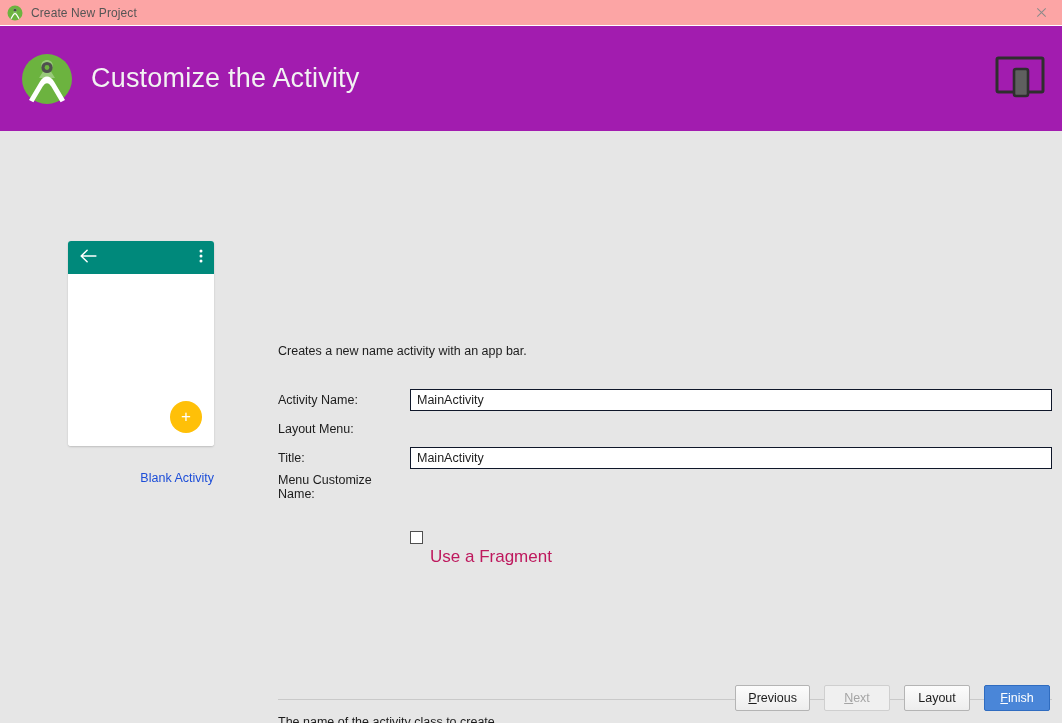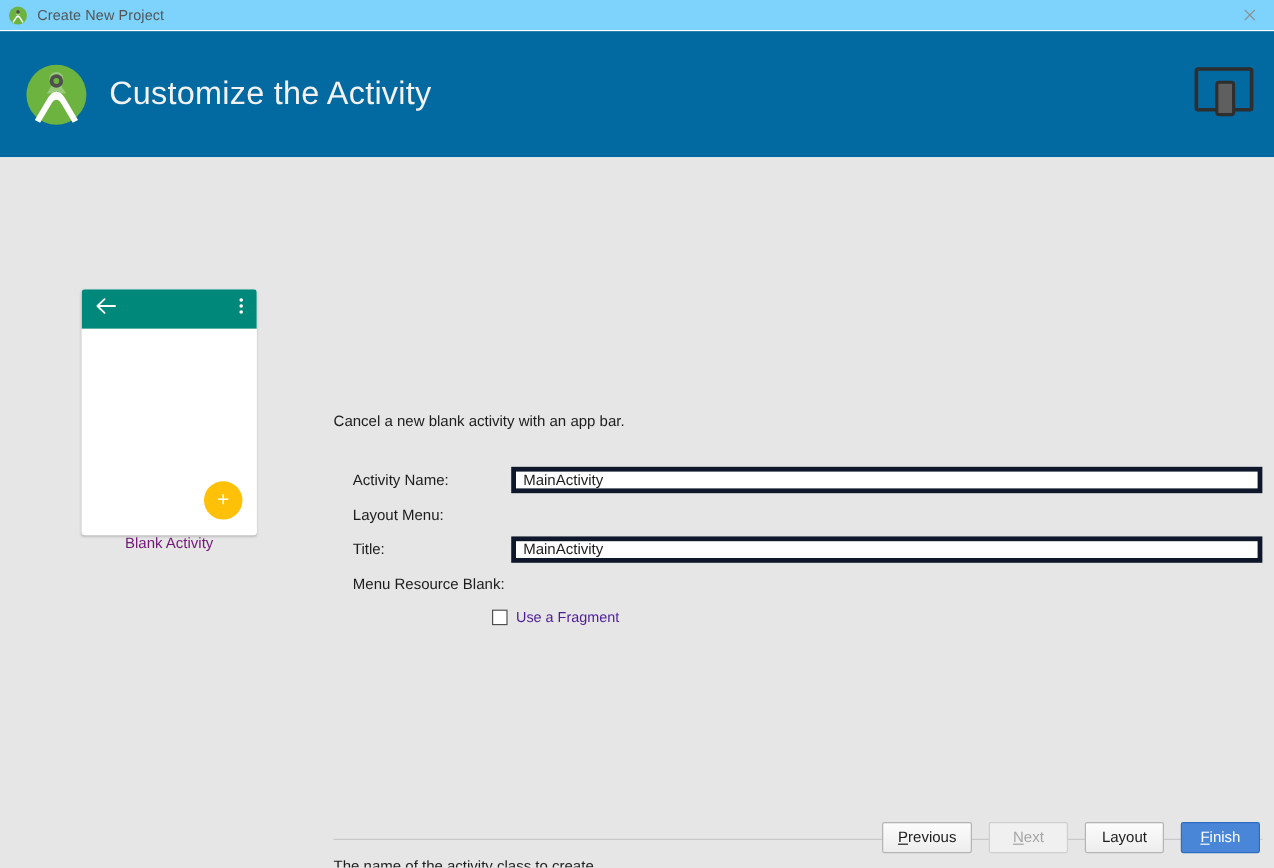--- a/index.html
+++ b/index.html
@@ -12,21 +12,21 @@
     overflow: hidden;
     font-family: "Liberation Sans", sans-serif;
     background: #e6e6e6;
     color: #1c1c1c;
     -webkit-font-smoothing: antialiased;
   }
 
   
   .titlebar {
     height: 25px;
-    background: #7dd3fc;
+    background: #fca5a5;
     display: flex;
     align-items: center;
     position: relative;
     border-bottom: 1px solid #ffffff;
   }
   .titlebar-icon {
     width: 16px;
     height: 16px;
     margin-left: 7px;
     margin-right: 8px;
@@ -46,21 +46,21 @@
     display: flex;
     align-items: center;
     justify-content: center;
     cursor: default;
   }
   .titlebar-close svg { display: block; }
 
   
   .header {
     height: 105px;
-    background: #0369a1;
+    background: #a21caf;
     display: flex;
     align-items: center;
     position: relative;
     padding-left: 18px;
     box-sizing: border-box;
   }
   .header-logo {
     width: 58px;
     height: 58px;
     flex: none;
@@ -129,23 +129,24 @@
     justify-content: center;
   }
   .fab-plus {
     color: #ffffff;
     font-size: 17px;
     line-height: 1;
     font-weight: 400;
     margin-top: -1px;
   }
   .preview-caption {
-    text-align: center;
-    font-size: 12.5px;
-    color: #701a75;
+    margin-top: 25px;
+    text-align: right;
+    font-size: 12.5px;
+    color: #1d4ed8;
   }
 
   
   .form-area {
     position: absolute;
     left: 278px;
     top: 0;
     right: 10px;
   }
   .form-desc {
@@ -162,27 +163,26 @@
     right: 0;
     height: 22px;
     display: flex;
     align-items: center;
   }
   .field-label {
     width: 132px;
     flex: none;
     font-size: 12.5px;
     color: #1c1c1c;
-    margin-left: 16px;
   }
   .field-input {
     flex: 1;
     height: 22px;
     box-sizing: border-box;
-    border: 4px solid #0f172a;
+    border: 1px solid #0f172a;
     background: #ffffff;
     font-family: "Liberation Sans", sans-serif;
     font-size: 12.5px;
     color: #1c1c1c;
     padding: 0 6px;
     outline: none;
     border-radius: 0;
   }
   .checkbox-row {
     position: absolute;
@@ -195,22 +195,23 @@
     width: 13px;
     height: 13px;
     border: 1px solid #4f4f4f;
     background: #ffffff;
     box-sizing: border-box;
     flex: none;
     cursor: default;
   }
   .checkbox-label {
     margin-left: 7px;
-    font-size: 12px;
-    color: #4c1d95;
+    font-size: 17px;
+    color: #be185d;
+    margin-top: 40px;
   }
 
   
   .divider {
     position: absolute;
     left: 278px;
     right: 10px;
     top: 568px;
     height: 1px;
     background: #c9c9c9;
@@ -318,38 +319,38 @@
       <div class="phone-body">
         <div class="fab">
           <span class="fab-plus">+</span>
         </div>
       </div>
     </div>
     <div class="preview-caption">Blank Activity</div>
   </div>
 
   <div class="form-area">
-    <div class="form-desc">Cancel a new blank activity with an app bar.</div>
+    <div class="form-desc">Creates a new name activity with an app bar.</div>
 
     <div class="field-row" style="top:258px;">
       <span class="field-label">Activity Name:</span>
       <input class="field-input" type="text" value="MainActivity" style="">
     </div>
 
     <div class="field-row" style="top:287px;">
       <span class="field-label">Layout Menu:</span>
     </div>
 
     <div class="field-row" style="top:316px;justify-content:space-between;">
       <span class="field-label">Title:</span>
       <input class="field-input" type="text" value="MainActivity" style="">
     </div>
 
     <div class="field-row" style="top:345px;">
-      <span class="field-label">Menu Resource Blank:</span>
+      <span class="field-label">Menu Customize Name:</span>
     </div>
 
     <div class="checkbox-row">
       <span class="checkbox-box"></span>
       <span class="checkbox-label">Use a Fragment</span>
     </div>
   </div>
 
   <div class="divider"></div>
   <div class="hint">The name of the activity class to create</div>

